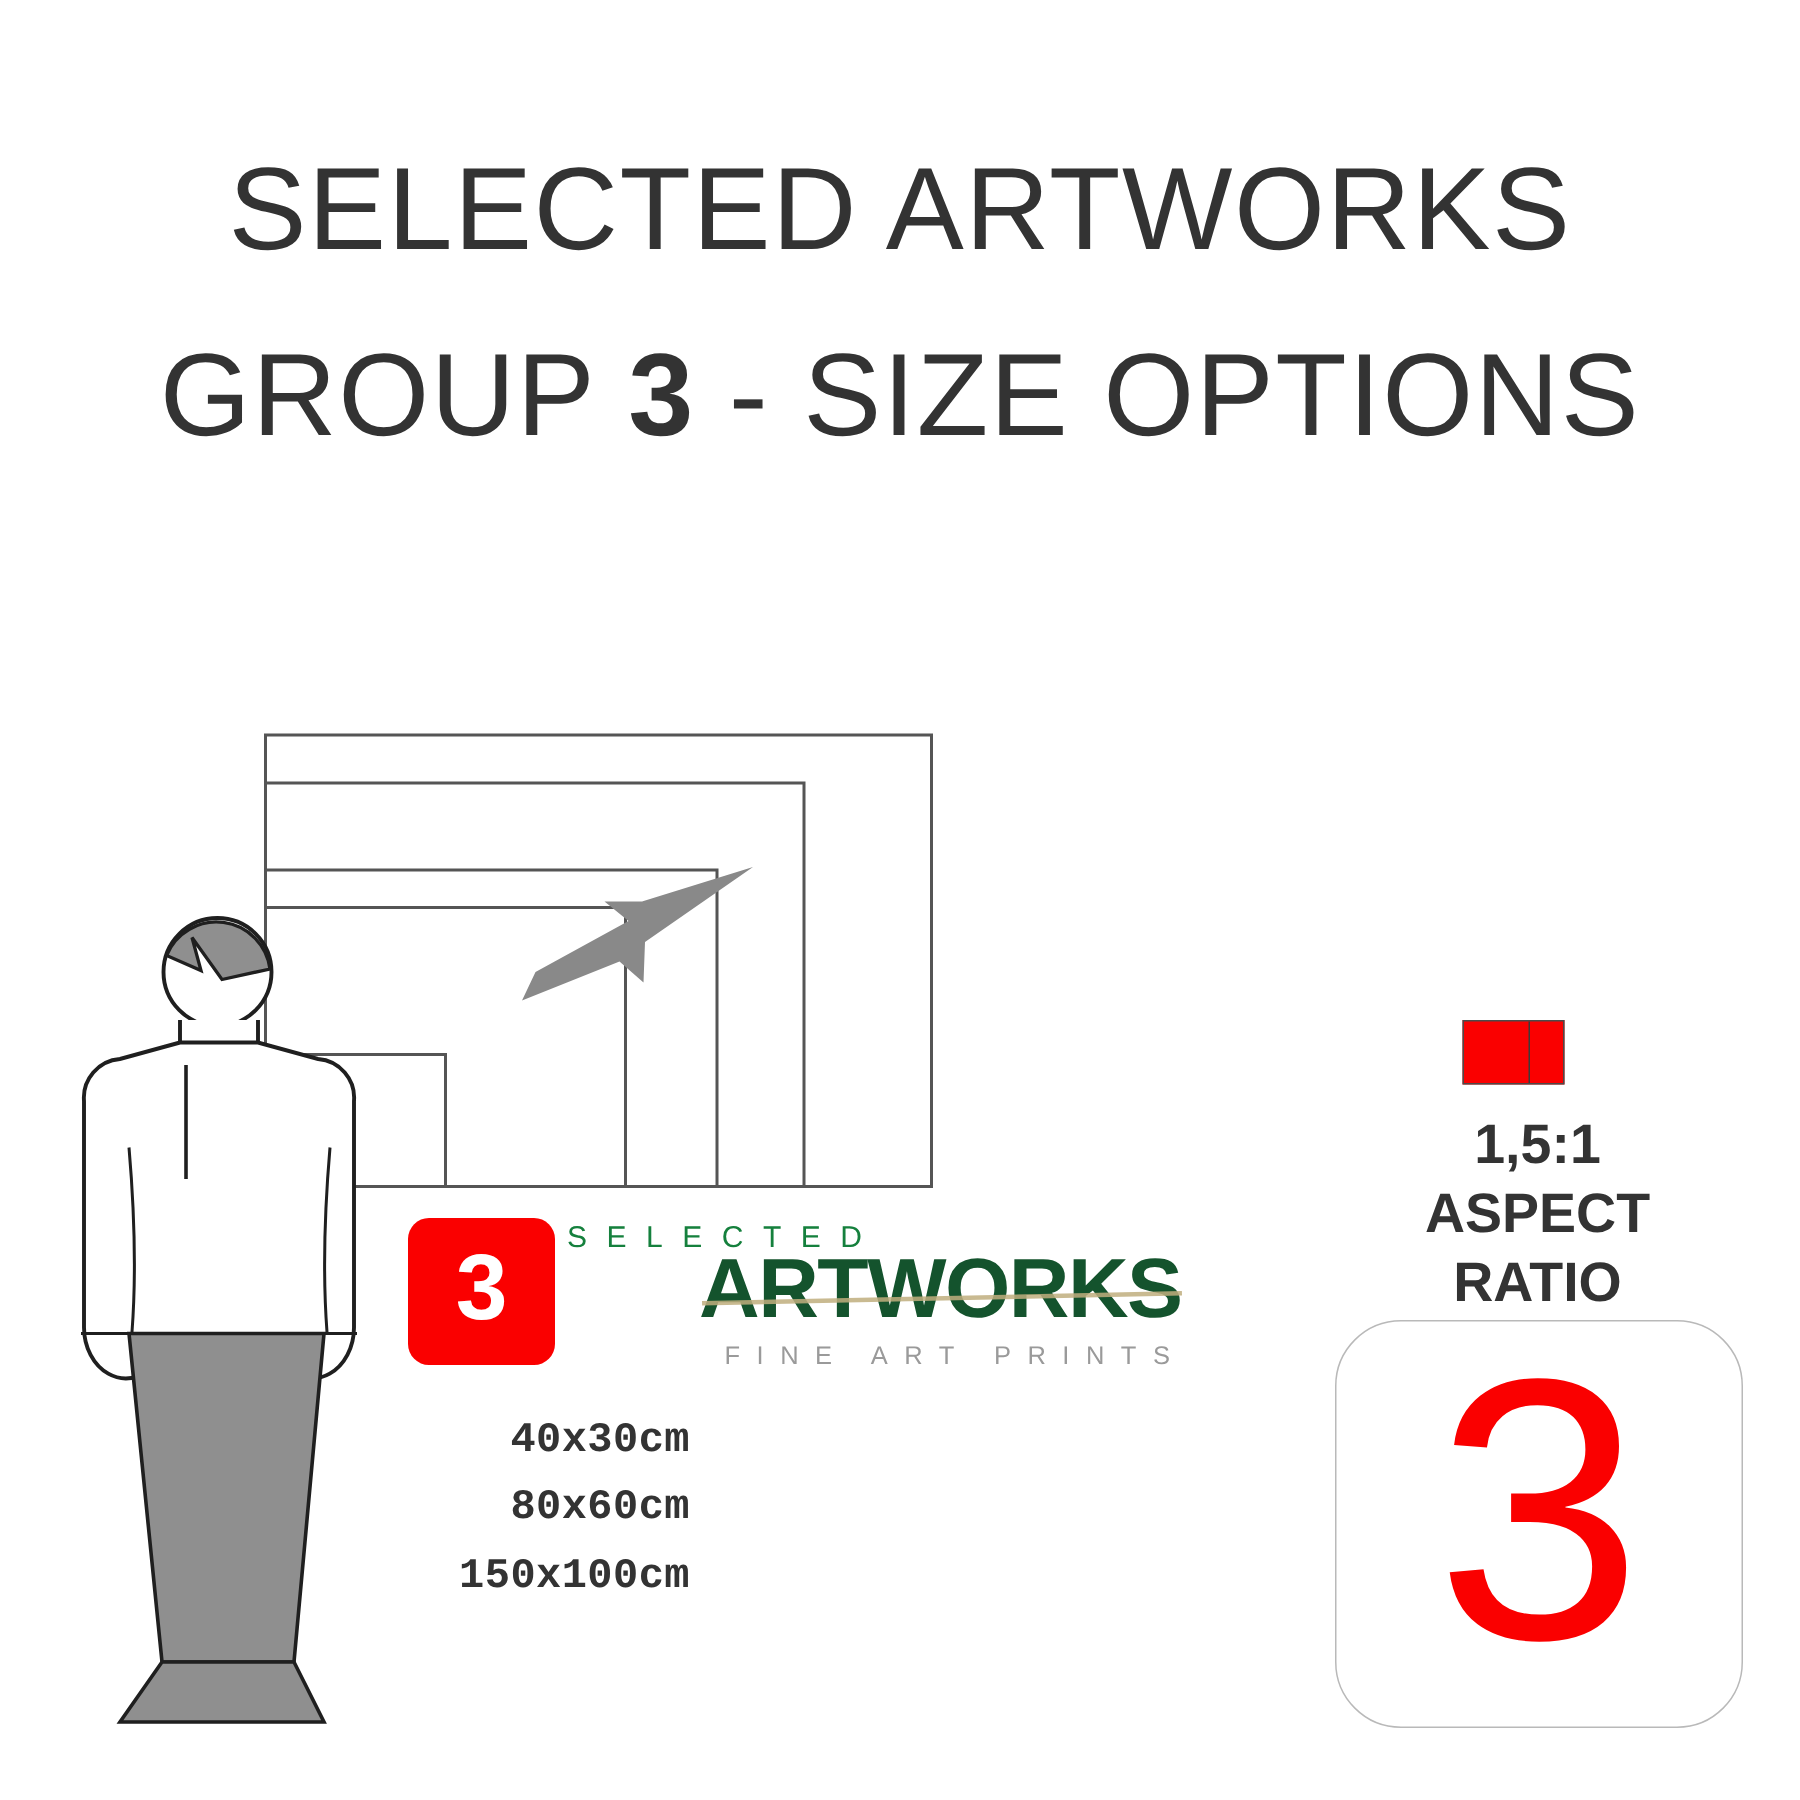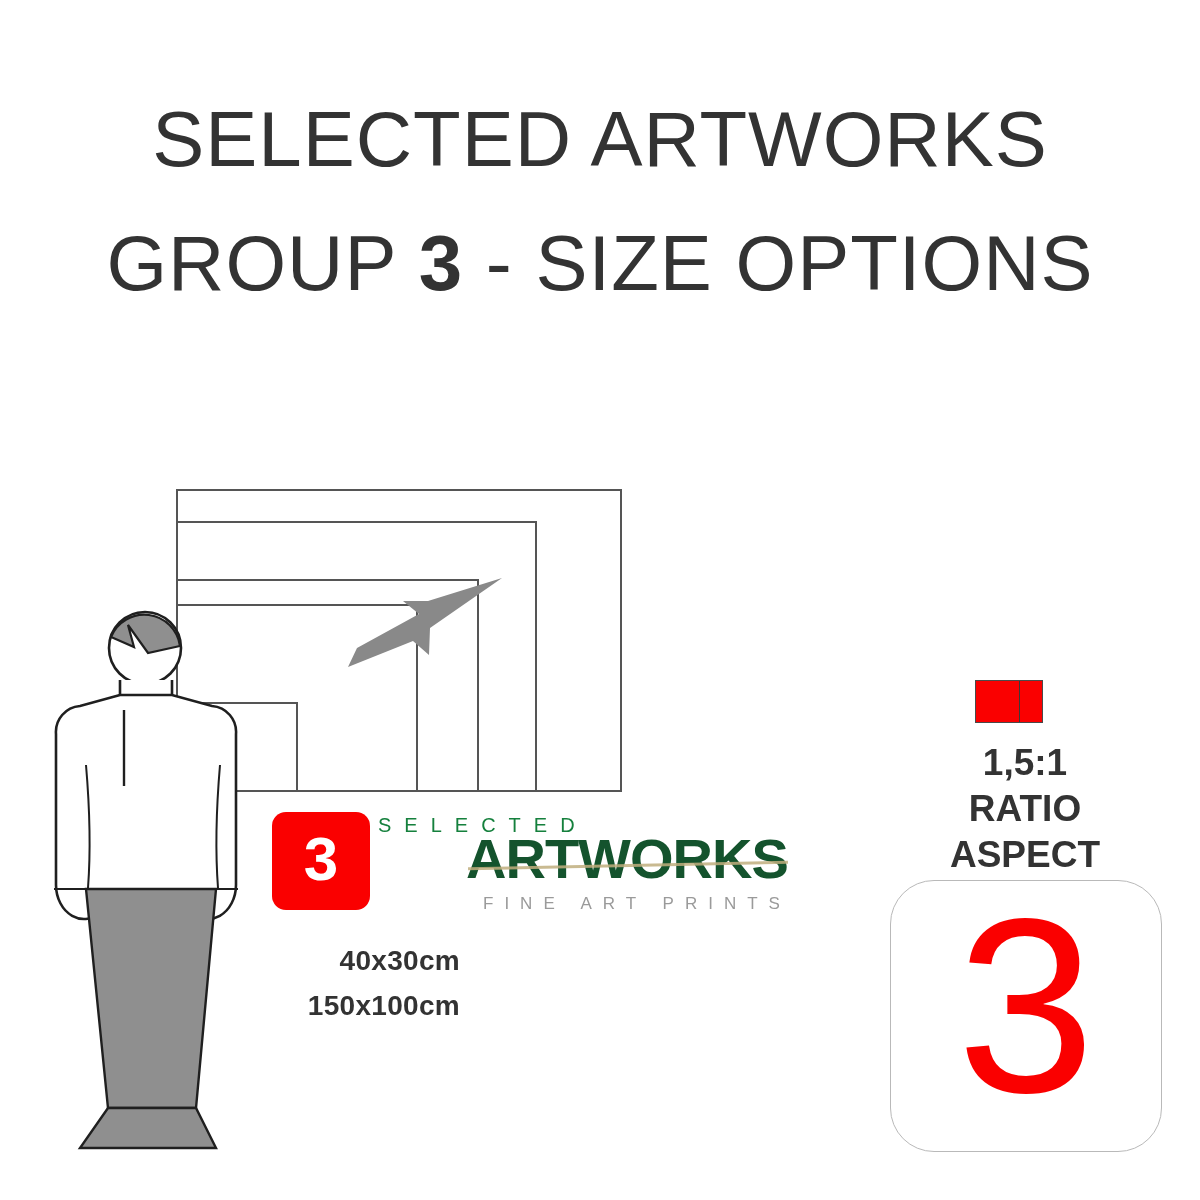--- a/index.html
+++ b/index.html
@@ -68,20 +68,21 @@
   }
 
   
   .sizes{
     position:absolute;left:120px;top:938px;width:340px;
     text-align:right;
     color:#333333;
     font-size:28px;font-weight:700;
     line-height:1.62;
     letter-spacing:.3px;
+    font-family:Liberation Mono, monospace;
   }
   .sizes div{white-space:nowrap;}
 
   
   .aspect{position:absolute;left:880px;top:670px;width:290px;}
   .aspect-swatch{
     position:absolute;left:95px;top:10px;width:68px;height:43px;
     background:#FA0000;border:1px solid #4a4a4a;box-sizing:border-box;
   }
   .aspect-swatch .divider{
@@ -182,31 +183,32 @@
     <div class="logo-text">
       <div class="logo-selected">SELECTED</div>
       <div class="logo-artworks">ARTWORKS</div>
       <div class="logo-strike"></div>
       <div class="logo-fine">FINE ART PRINTS</div>
     </div>
   </div>
 
   <div class="sizes">
     <div>40x30cm</div>
+    <div>80x60cm</div>
     <div>150x100cm</div>
   </div>
 
   <div class="aspect">
     <div class="aspect-swatch">
       <div class="divider"></div>
     </div>
     <div class="aspect-labels">
       <div>1,5:1</div>
+      <div>ASPECT</div>
       <div>RATIO</div>
-      <div>ASPECT</div>
     </div>
   </div>
 
   <div class="group-card">
     <span>3</span>
   </div>
 
 </div>
 
 </body></html>

